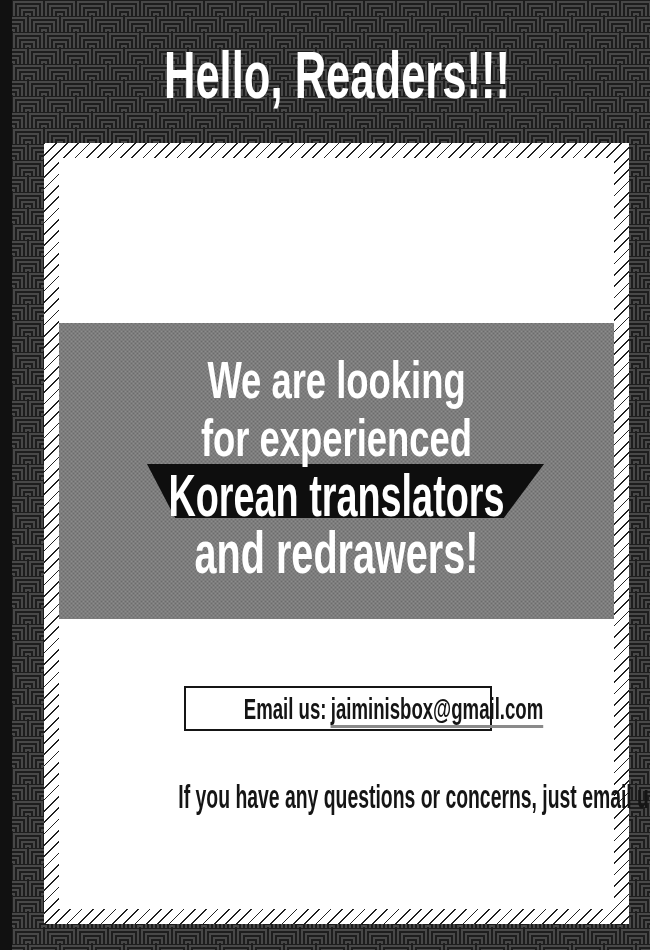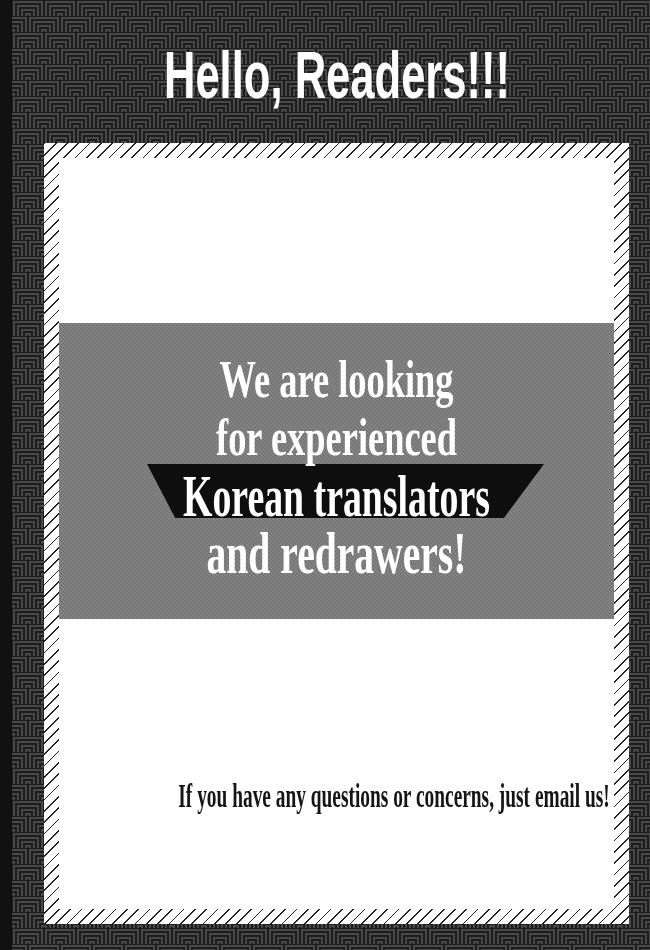--- a/index.html
+++ b/index.html
@@ -12,21 +12,21 @@
            text-align:center; line-height:70px; font-size:66px; font-weight:700;
            color:var(--title-text,#fff); white-space:nowrap;
            transform:scaleX(0.66); transform-origin:50% 50%; }
 
   .panel { position:absolute; z-index:1; left:32px; top:143px; width:585px; height:781px;
            background-color:var(--panel-bg,#fff);
            background-image:repeating-linear-gradient(135deg,
               var(--hatch-line,#222) 0px, var(--hatch-line,#222) 1.2px,
               transparent 1.2px, transparent 8px); }
   .panel-inner { position:absolute; left:15px; top:15px; right:15px; bottom:15px;
-                 background:var(--panel-bg,#fff);font-family:Liberation Serif, serif; }
+                 background:var(--panel-bg,#fff); }
 
   .gray-box { position:absolute; left:0; top:165px; width:555px; height:296px;
               background:var(--recruit-box-bg,#7d7d7d); overflow:hidden; }
   .weave-fill { position:absolute; left:0; top:0; }
 
   .banner { position:absolute; left:88px; top:141px; width:397px; height:54px;
             background:var(--banner-bg,#0e0e0e);
             clip-path:polygon(0 0, 100% 0, 89.9% 100%, 7.1% 100%); }
 
   .rl { position:absolute; left:0; width:100%; text-align:center; color:var(--recruit-text,#fff);
@@ -88,19 +88,24 @@
         <svg class="weave-fill" width="555" height="296" aria-hidden="true">
           <rect width="555" height="296" fill="url(#weave)"></rect>
         </svg>
         <div class="banner"></div>
         <div class="rl rl1">We are looking</div>
         <div class="rl rl2">for experienced</div>
         <div class="rl rl3">Korean translators</div>
         <div class="rl rl4">and redrawers!</div>
       </div>
 
+      <div class="email-box">
+        <div class="email-line">
+          <span class="email-prefix">Email us:</span><span class="email-addr">jaiminisbox@gmail.com</span>
+        </div>
+      </div>
 
       <div class="note">If you have any questions or concerns, just email us!</div>
 
     </div>
   </div>
 
 </div>
 
 </body></html>

